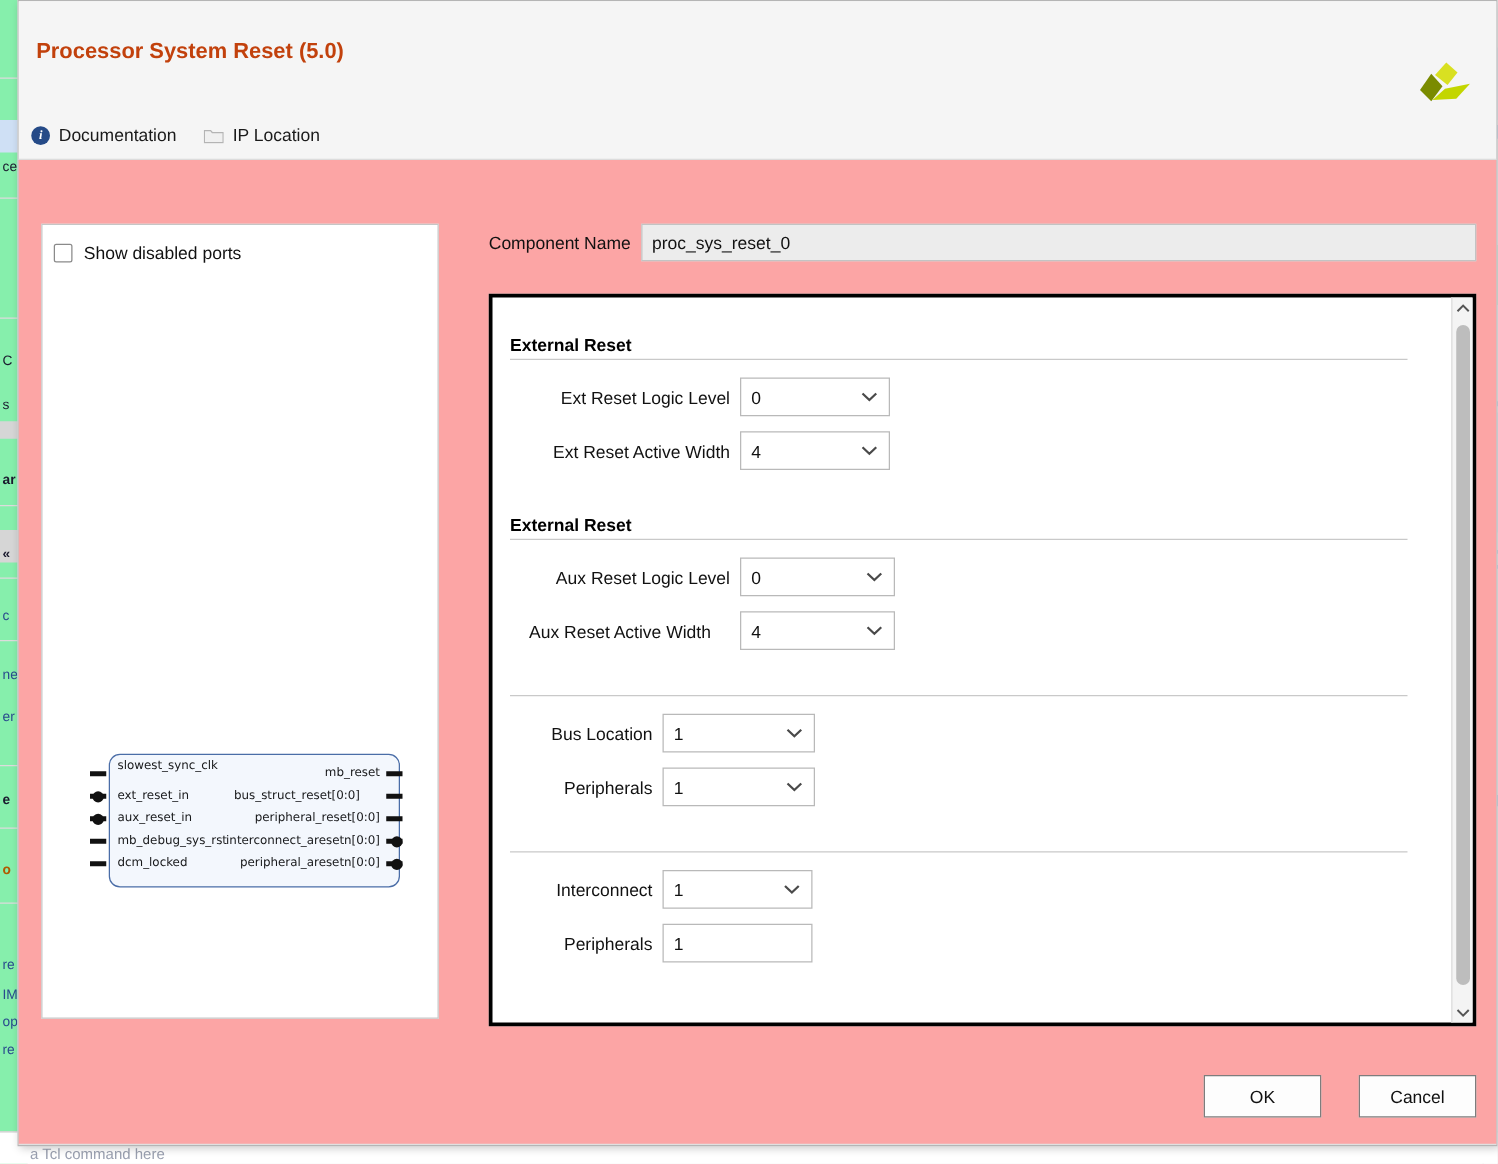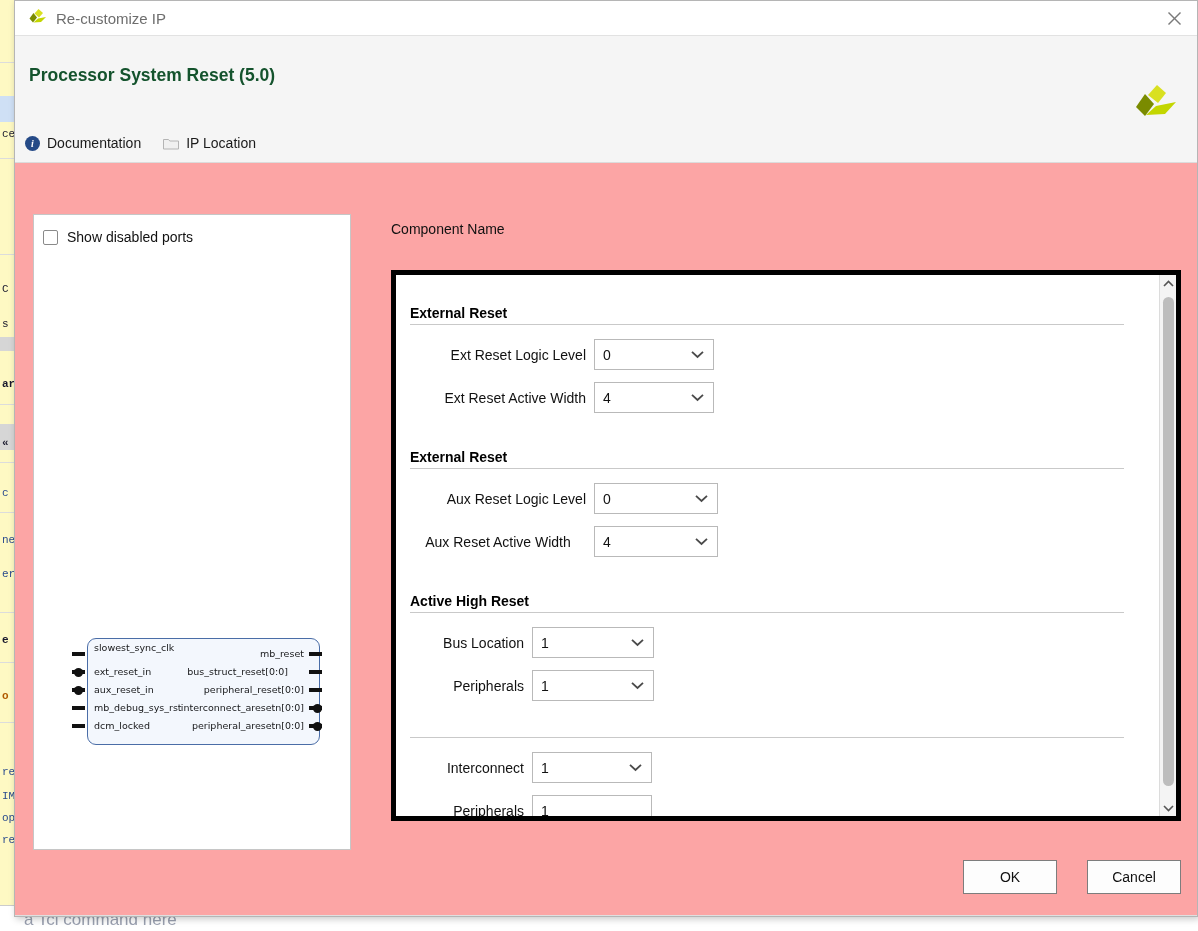--- a/index.html
+++ b/index.html
@@ -11,24 +11,23 @@
     background: #ffffff;
   }
 
   
   #bg-app {
     position: absolute; inset: 0;
     background: #f0f0f0;
   }
   .bg-left-strip {
     position: absolute; left: 0; top: 0; width: 22px; height: 931px;
-    background: #fef9c3;
+    background: #86efac;
     border-right: 1px solid #c8c8c8;
     overflow: hidden;
-    font-family: Liberation Mono, monospace;
   }
   .bg-frag {
     position: absolute; left: 2px;
     font-size: 11px; color: #1a1a2e;
     white-space: nowrap;
   }
   .bg-frag.blue { color: #2a4b8d; }
   .bg-frag.bold { font-weight: bold; }
   .bg-frag.orange { color: #b05a00; font-weight: bold; }
   .bg-row-line {
@@ -53,21 +52,21 @@
     background: #f4f4f4; border-left: 1px solid #cccccc;
     overflow: hidden;
   }
   .bg-accent { position: absolute; left: 0; width: 12px; }
   .bg-bottom {
     position: absolute; left: 0; bottom: 0; width: 1198px; height: 26px;
     background: #ffffff; border-top: 1px solid #cccccc;
   }
   .bg-bottom-text {
     position: absolute; left: 24px; bottom: 1px;
-    font-size: 17px; color: #9aa0b0;
+    font-size: 12px; color: #9aa0b0;
     white-space: nowrap;
   }
 
   
   #dialog {
     position: absolute;
     left: 14px; top: 0; width: 1184px; height: 917px;
     background: #ffffff;
     border: 1px solid #b5b5b5;
     box-shadow: 2px 2px 7px rgba(0,0,0,0.22);
@@ -99,21 +98,21 @@
 
   
   .header {
     flex: 0 0 127px;
     background: #f5f5f5;
     border-bottom: 1px solid #dcdcdc;
     position: relative;
   }
   .ip-title {
     position: absolute; left: 14px; top: 29px;
-    font-size: 17.5px; font-weight: bold; color: #14532d;
+    font-size: 17.5px; font-weight: bold; color: #c2410c;
   }
   .ip-logo {
     position: absolute; right: 20px; top: 48px;
     width: 46px; height: 40px;
   }
   .header-links {
     position: absolute; left: 10px; top: 99px;
     display: flex; align-items: center; gap: 22px;
   }
   .hlink {
@@ -191,21 +190,21 @@
     font-size: 14px; color: #111111; margin-right: 8px; white-space: nowrap;
   }
   .cname-input {
     flex: 1 1 auto; height: 30px;
     background: #ececec; border: 1px solid #c3c3c3;
     display: flex; align-items: center; padding-left: 8px;
     font-size: 14px; color: #111111;
   }
   .scroll-area {
     position: absolute; left: 0; right: 0; top: 56px; bottom: 0;
-    border: 5px solid #000000; background: #ffffff;
+    border: 3px solid #000000; background: #ffffff;
     display: flex;
   }
   .scroll-inner {
     flex: 1 1 auto; position: relative; padding: 30px 0 0 14px;
     overflow: hidden;
   }
   .sec {
     margin-bottom: 4px;
   }
   .sec-title {
@@ -319,36 +318,20 @@
     <div class="bg-accent" id="acc7" style="top: 452px; height: 3px; background: rgb(59, 111, 196);"></div>
     <div class="bg-accent" id="acc8" style="top: 636px; height: 9px; background: rgb(59, 111, 196);"></div>
   </div>
 
   <div class="bg-bottom"></div>
   <div class="bg-bottom-text">a Tcl command here</div>
 </div>
 
 <div id="dialog">
 
-  <div class="titlebar">
-    <div class="titlebar-logo">
-      <svg width="20" height="18" viewBox="0 0 20 18">
-        <polygon points="11.5,0 16,4 12,8.5 7.5,4.5" fill="#d9e021"></polygon>
-        <polygon points="11,9.5 19,8 14,13 6.5,13.5" fill="#c3d600"></polygon>
-        <polygon points="6.5,4 10,8.5 6,13.5 2.5,9.5" fill="#7a8b00"></polygon>
-      </svg>
-    </div>
-    <div class="titlebar-title">Re-customize IP</div>
-    <div class="titlebar-close">
-      <svg width="15" height="15" viewBox="0 0 15 15">
-        <line x1="1.5" y1="1.5" x2="13.5" y2="13.5" stroke="#7a7a7a" stroke-width="1.4"></line>
-        <line x1="13.5" y1="1.5" x2="1.5" y2="13.5" stroke="#7a7a7a" stroke-width="1.4"></line>
-      </svg>
-    </div>
-  </div>
 
   <div class="header">
     <div class="ip-title">Processor System Reset (5.0)</div>
 
     <div class="ip-logo">
       <svg width="46" height="40" viewBox="0 0 46 40">
         <polygon points="26,1 35,9 27,19 17,11" fill="#d9e021"></polygon>
         <polygon points="25,22 45,18 34,30 15,31" fill="#c3d600"></polygon>
         <polygon points="14,10 23,20 14,32 5,23" fill="#7a8b00"></polygon>
       </svg>
@@ -406,20 +389,23 @@
             <div class="stub r" style="top: 86px;"></div>
             <div class="bubble r" style="top: 83.5px;"></div>
           </div>
       </div>
     </div>
 
     <div class="config">
 
       <div class="cname-row">
         <span class="cname-label">Component Name</span>
+        <div class="cname-input">
+          <span>proc_sys_reset_0</span>
+        </div>
       </div>
 
       <div class="scroll-area">
         <div class="scroll-inner" id="sections-host">
             <div class="sec">
               <div class="sec-title">External Reset</div>
               <div class="sec-rule"></div>
               <div class="field-row">
                 <div class="field-label" style="width: 176px;">Ext Reset Logic Level</div>
                 <div class="combo" style="width: 120px;">
@@ -465,21 +451,20 @@
                   <span class="combo-arrow">
                     <svg width="13" height="9" viewBox="0 0 13 9">
                       <polyline points="1,1.8 6.5,7 12,1.8" fill="none" stroke="#4a4a4a" stroke-width="1.8"></polyline>
                     </svg>
                   </span>
                 </div>
               </div>
               <div class="sec-gap"></div>
             </div>
             <div class="sec">
-              <div class="sec-title">Active High Reset</div>
               <div class="sec-rule"></div>
               <div class="field-row">
                 <div class="field-label" style="width: 114px;">Bus Location</div>
                 <div class="combo" style="width: 122px;">
                   <span class="combo-val">1</span>
                   <span class="combo-arrow">
                     <svg width="13" height="9" viewBox="0 0 13 9">
                       <polyline points="1,1.8 6.5,7 12,1.8" fill="none" stroke="#4a4a4a" stroke-width="1.8"></polyline>
                     </svg>
                   </span>

